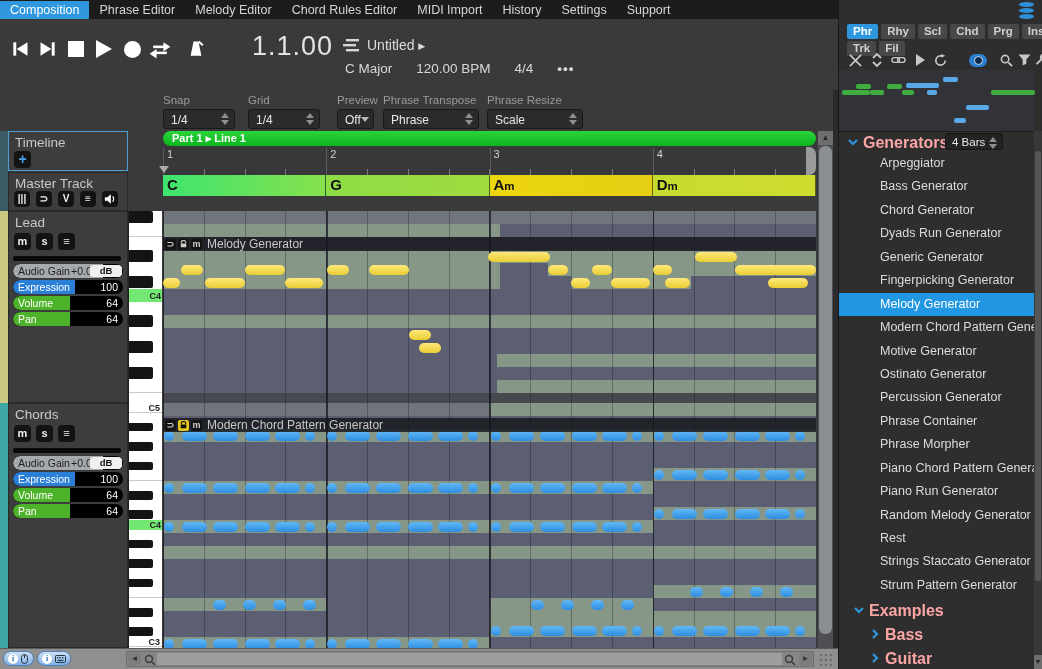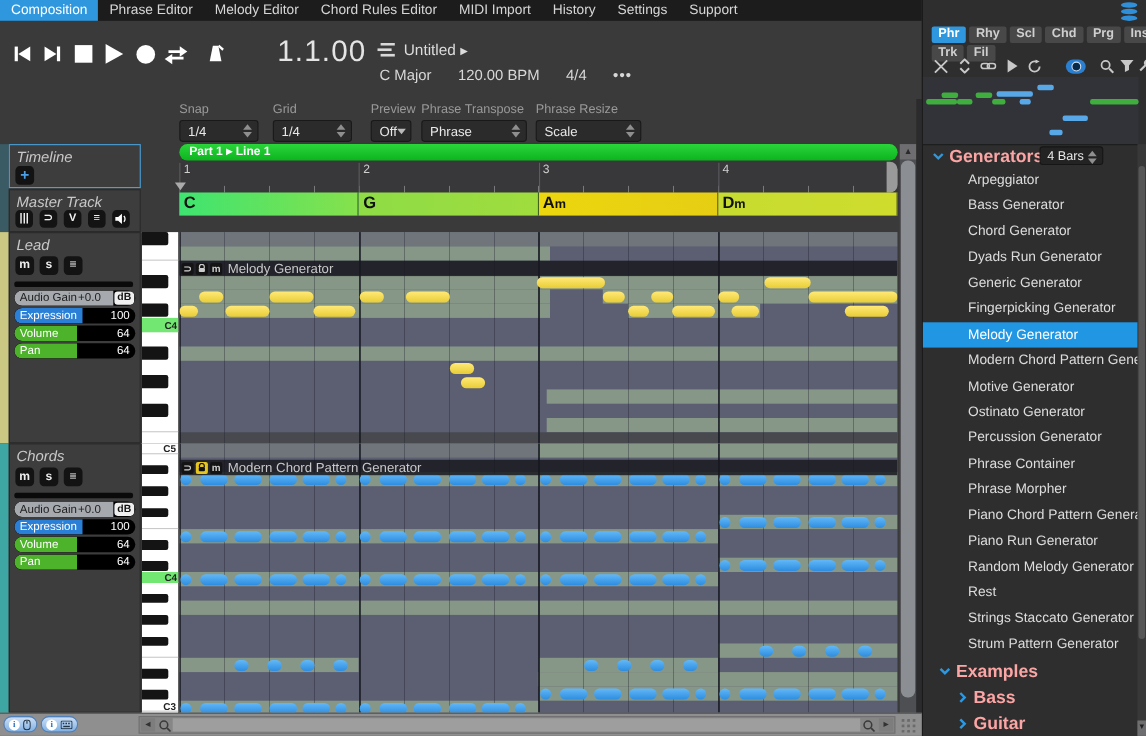--- a/index.html
+++ b/index.html
@@ -59,28 +59,28 @@
   .keylabel{position:absolute;right:2px;font-size:9px;font-weight:bold;color:#222;}
   .greenkey{position:absolute;left:0;width:34px;background:#72e873;}
   
   #vscroll{position:absolute;left:818px;top:131px;width:15px;height:517px;background:#4e4f53;}
   #vscroll .btn{position:absolute;left:0;top:0;width:15px;height:14px;background:#6e6e70;color:#2a2a2a;font-size:8px;text-align:center;line-height:14px;}
   #vscroll .thumb{position:absolute;left:1px;top:15px;width:13px;height:488px;background:#8b8e93;border-radius:6px;}
   #roll-gap{position:absolute;left:833px;top:90px;width:5px;height:579px;background:#2b2b2d;}
   
   #lstrip-top{position:absolute;left:0;top:131px;width:8px;height:80px;background:#3a5a64;}
   .panel{position:absolute;left:8px;width:120px;background:#3d3d3d;box-sizing:border-box;border:1px solid #2a2a2a;}
-  .panel-title{position:absolute;left:6px;top:3px;font-size:13.5px;color:#c8c8c8;font-style:italic;}
+  .panel-title{position:absolute;left:6px;top:3px;font-size:13.5px;color:#c8c8c8;}
   .sq-btn{position:absolute;width:17px;height:17px;background:#131313;border-radius:4px;color:#efefef;
           font-size:11px;line-height:17px;text-align:center;font-weight:bold;}
   .divbar{position:absolute;left:4px;width:108px;height:5px;background:#0a0a0a;border-radius:2px;}
   .slider{position:absolute;left:4px;width:110px;height:14px;background:#000;border-radius:7px;overflow:hidden;}
   .slider .fill{position:absolute;left:0;top:0;height:14px;border-radius:7px 0 0 7px;font-size:10.5px;line-height:14px;padding-left:5px;box-sizing:border-box;white-space:nowrap;}
   .slider .val{position:absolute;top:0;font-size:10.5px;line-height:14px;}
-  .unitbox{position:absolute;top:1px;right:1px;width:18px;height:12px;background:#f0f0f0;border-radius:3px;color:#111;
+  .unitbox{position:absolute;top:1px;right:1px;width:32px;height:12px;background:#f0f0f0;border-radius:3px;color:#111;
            font-size:9.5px;line-height:12px;text-align:center;font-weight:bold;}
   
   #rsb{position:absolute;left:838px;top:0;width:204px;height:669px;background:#2e2e2e;border-left:1px solid #191919;box-sizing:border-box;}
   .rtab{display:inline-block;height:15px;line-height:15px;padding:0 6px;margin-right:3px;border-radius:2px;
         background:#484848;color:#cfcfcf;font-size:11.5px;font-weight:bold;}
   .rtab.active{background:#2e97de;color:#fff;}
   .rtool{position:absolute;top:52px;width:18px;height:16px;display:flex;align-items:center;justify-content:center;}
   #miniroll{position:absolute;left:0px;top:70px;width:196px;height:61px;background:#313338;
     background-image:repeating-linear-gradient(90deg,#3b3d43 0px,#3b3d43 7px,#2e3036 7px,#9px);border-bottom:1px solid #1c1c1c;}
   .mini-note{position:absolute;height:5px;border-radius:2px;}

